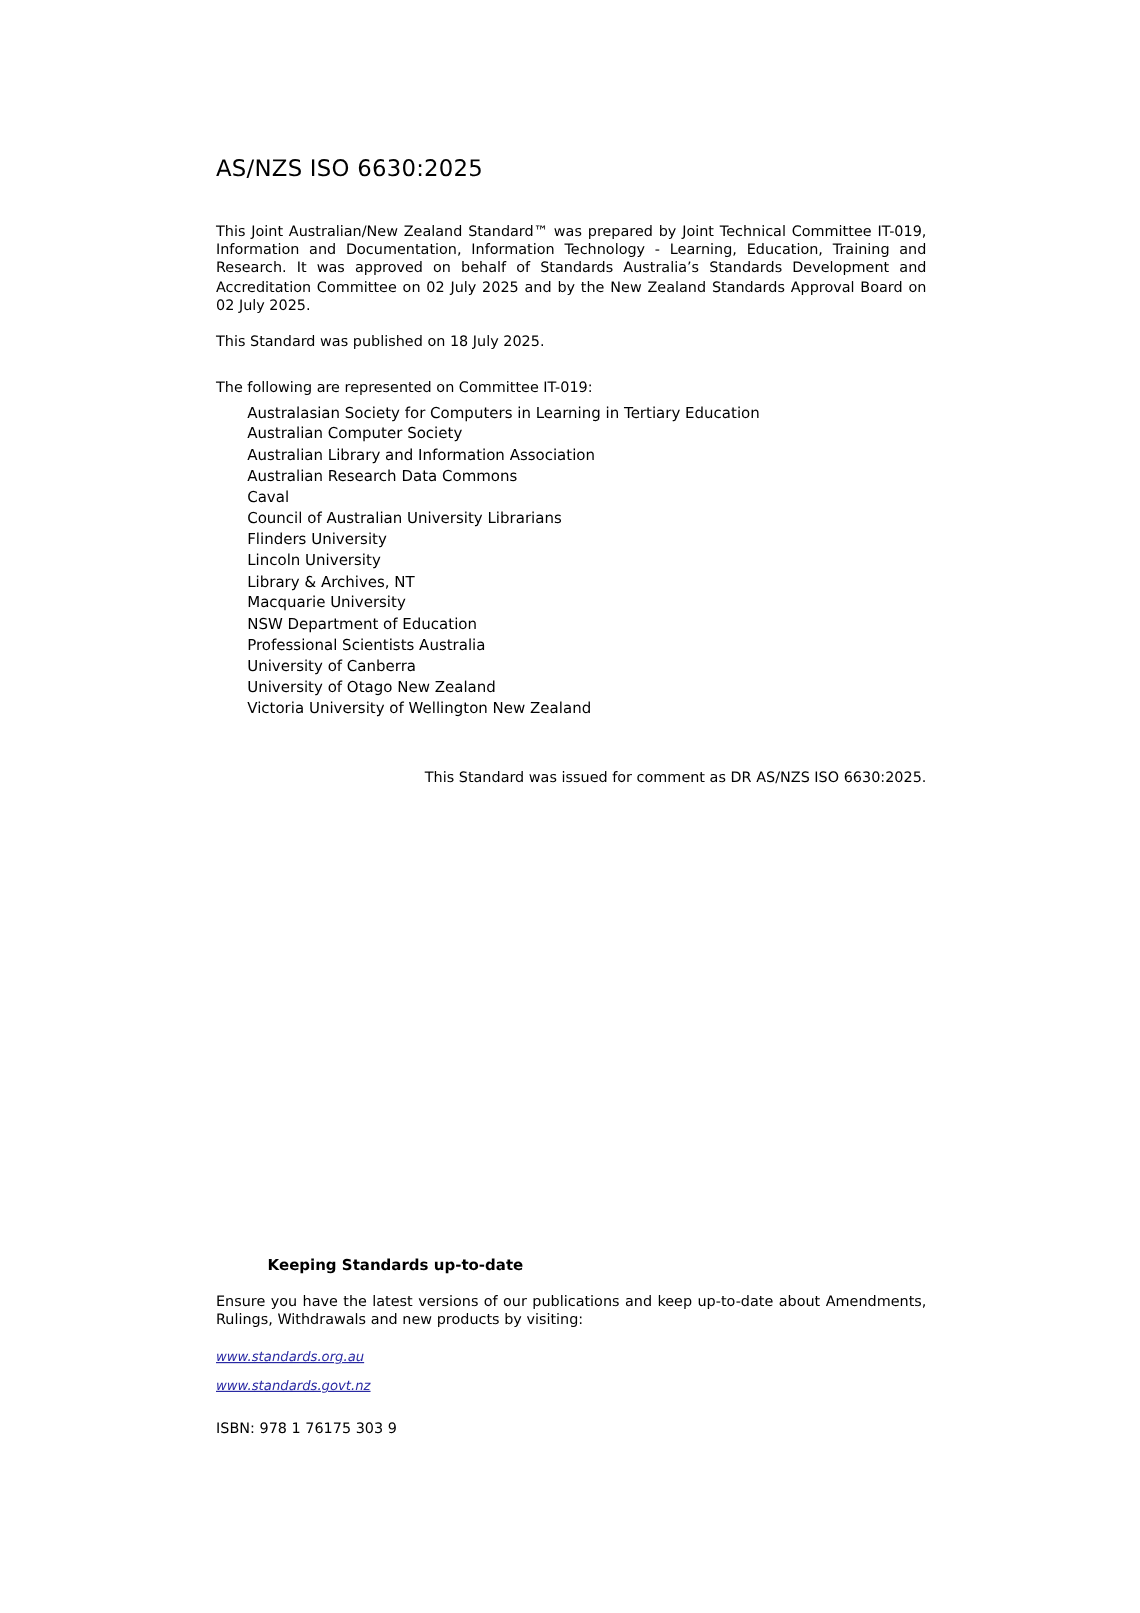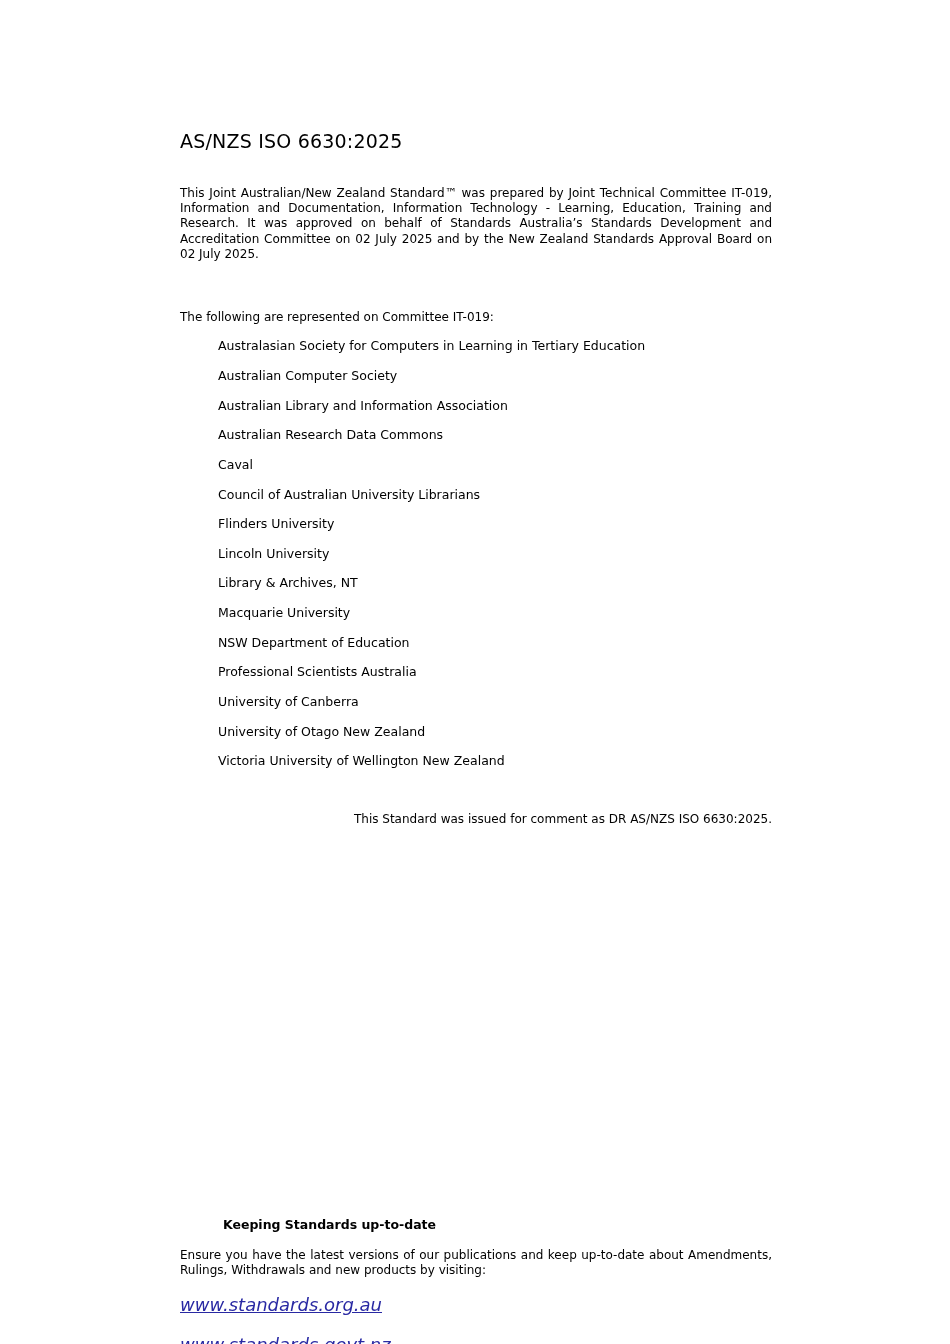--- a/index.html
+++ b/index.html
@@ -29,40 +29,40 @@
     margin: 0 0 0 0;
   }
   .para {
     font-size: 12px;
     line-height: 1.27;
     text-align: justify;
     margin: 0;
   }
   .prep-para { margin-top: 34px; }
   .published-line { margin-top: 15px; text-align: left; }
-  .committee-intro { margin-top: 48px; text-align: left; }
+  .committee-intro { margin-top: 24px; text-align: left; }
   .committee-list {
     list-style: none;
     margin: 3px 0 0 0;
     padding: 0 0 0 26px;
     font-size: 12.5px;
     line-height: 1.41;
   }
-  .committee-list li { margin: 12px; }
+  .committee-list li { margin: 0; }
   .comment-line { margin-top: 42px; text-align: right; }
   .keeping-heading {
     margin-top: 390px;
     font-size: 12.5px;
     font-weight: bold;
     margin-left: 43px;
   }
   .keeping-para { margin-top: 15px; }
   .link-line {
     margin-top: 0;
-    font-size: 18px;
+    font-size: 11px;
     line-height: 1.2;
   }
   .link-line.first { margin-top: 16px; }
   .link-line.second { margin-top: 11px; }
   .site-link {
     color: var(--link-color, #2929a3);
     font-style: italic;
     text-decoration: underline;
     cursor: pointer;
   }
@@ -74,20 +74,21 @@
 </head>
 <body>
 
 <div class="page">
   <div class="content">
 
     <h1 class="doc-title">AS/NZS ISO 6630:2025</h1>
 
     <p class="para prep-para">This Joint Australian/New Zealand Standard™ was prepared by Joint Technical Committee IT-019, Information and Documentation, Information Technology - Learning, Education, Training and Research. It was approved on behalf of Standards Australia’s Standards Development and Accreditation Committee on 02 July 2025 and by the New Zealand Standards Approval Board on 02 July 2025.</p>
 
+    <p class="para published-line">This Standard was published on 18 July 2025.</p>
 
     <p class="para committee-intro">The following are represented on Committee IT-019:</p>
 
     <ul class="committee-list">
       <li>Australasian Society for Computers in Learning in Tertiary Education</li>
       <li>Australian Computer Society</li>
       <li>Australian Library and Information Association</li>
       <li>Australian Research Data Commons</li>
       <li>Caval</li>
       <li>Council of Australian University Librarians</li>

